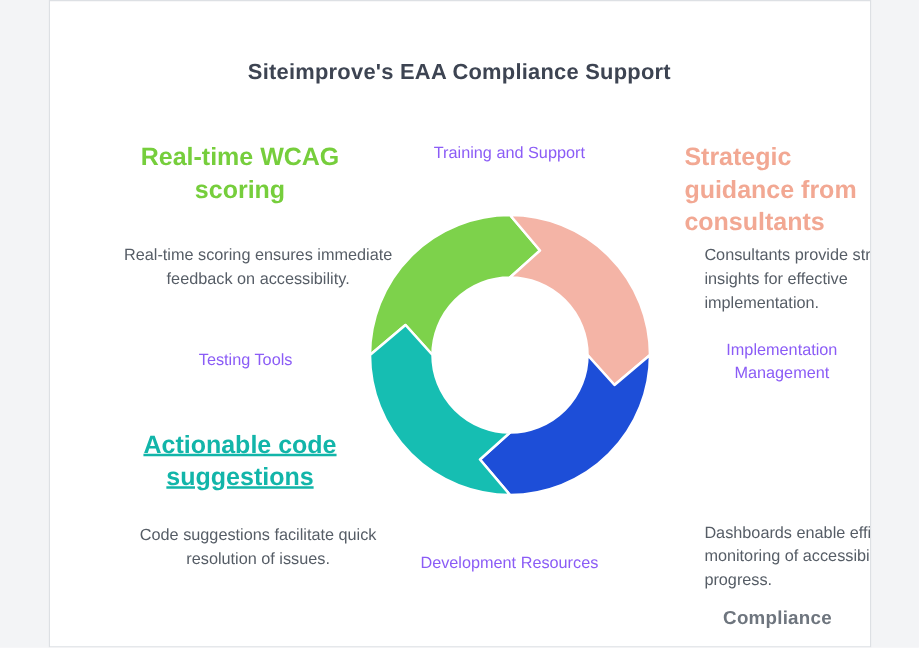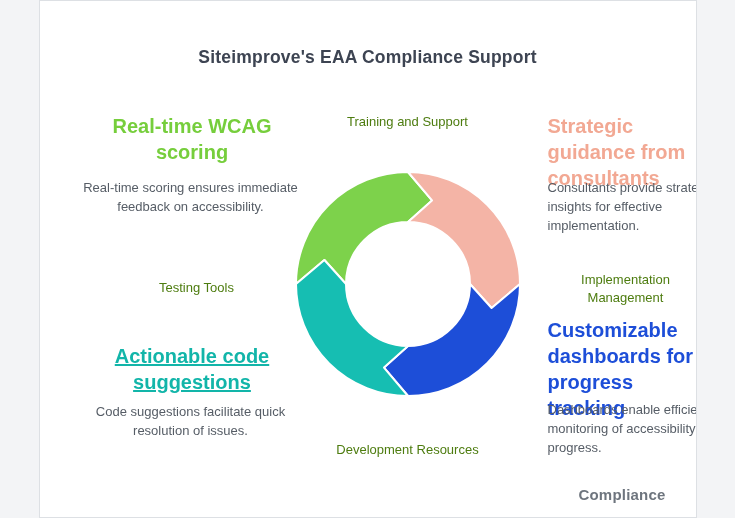--- a/index.html
+++ b/index.html
@@ -33,37 +33,37 @@
   .cycle {
     position: absolute;
     left: 248px;
     top: 163px;
     width: 240px;
     height: 240px;
   }
   .ring-label {
     position: absolute;
     font-size: 13px;
-    color: #4d7c0f;
+    color: #8b5cf6;
     line-height: 1.35;
   }
   .ring-label.top    { left: 248px; top: 112px; width: 240px; text-align: center; }
   .ring-label.left   { left: 67px;  top: 278px; width: 180px; text-align: center; }
   .ring-label.right  { left: 530px; top: 270px; width: 112px; text-align: center; }
   .ring-label.bottom { left: 248px; top: 440px; width: 240px; text-align: center; }
   .q-heading {
     position: absolute;
     margin: 0;
     font-size: 20px;
     font-weight: 700;
     line-height: 1.3;
   }
   .q-body {
     position: absolute;
-    margin: 0;
+    margin: 16px;
     font-size: 13px;
     line-height: 1.45;
     color: #565d66;
   }
   .q-heading.tl { left: 70px;  top: 112px; width: 165px; text-align: center; }
   .q-body.tl    { left: 40px;  top: 178px; width: 222px; text-align: center; }
   .q-heading.tr { left: 508px; top: 112px; width: 172px; text-align: left; }
   .q-body.tr    { left: 508px; top: 178px; width: 196px; text-align: left; }
   .q-heading.bl { left: 70px;  top: 342px; width: 165px; text-align: center; text-decoration: underline; }
   .q-body.bl    { left: 40px;  top: 402px; width: 222px; text-align: center; }
@@ -100,18 +100,17 @@
 
   <h2 class="q-heading tl" style="color: rgb(118, 206, 60);">Real-time WCAG scoring</h2>
   <p class="q-body tl">Real-time scoring ensures immediate feedback on accessibility.</p>
 
   <h2 class="q-heading tr" style="color: rgb(242, 168, 147);">Strategic guidance from consultants</h2>
   <p class="q-body tr">Consultants provide strategic insights for effective implementation.</p>
 
   <h2 class="q-heading bl" style="color: rgb(18, 181, 169);">Actionable code suggestions</h2>
   <p class="q-body bl">Code suggestions facilitate quick resolution of issues.</p>
 
-  <h2 class="q-heading br" style="color: rgb(29, 78, 216);">Customizable dashboards for progress tracking</h2>
   <p class="q-body br">Dashboards enable efficient monitoring of accessibility progress.</p>
 
   <div class="brand">Compliance</div>
 
 </div>
 
 </body></html>

